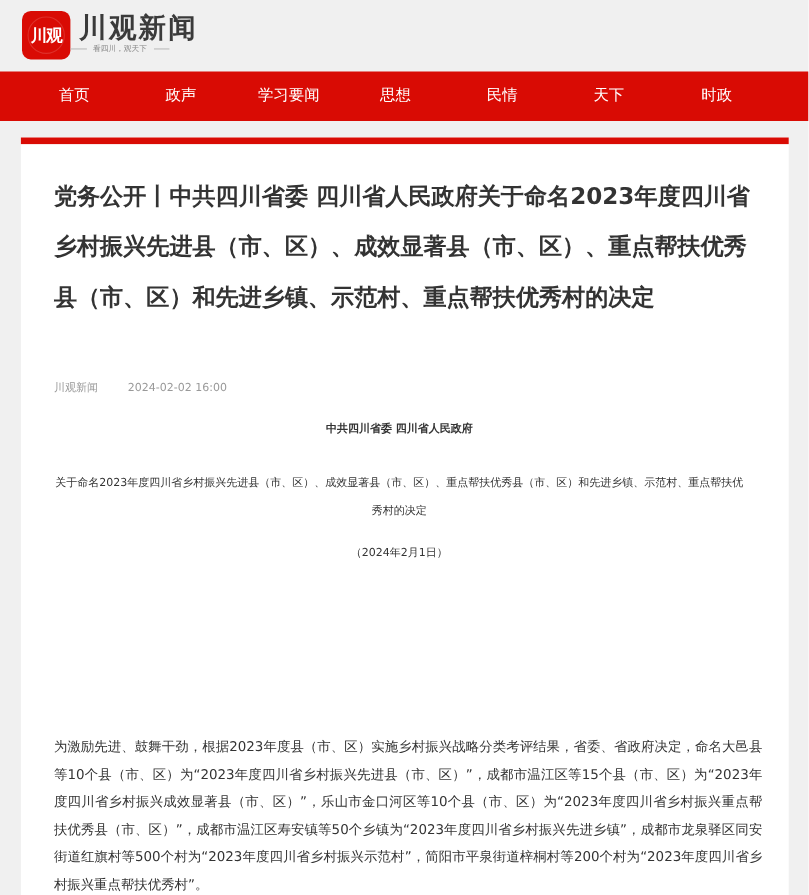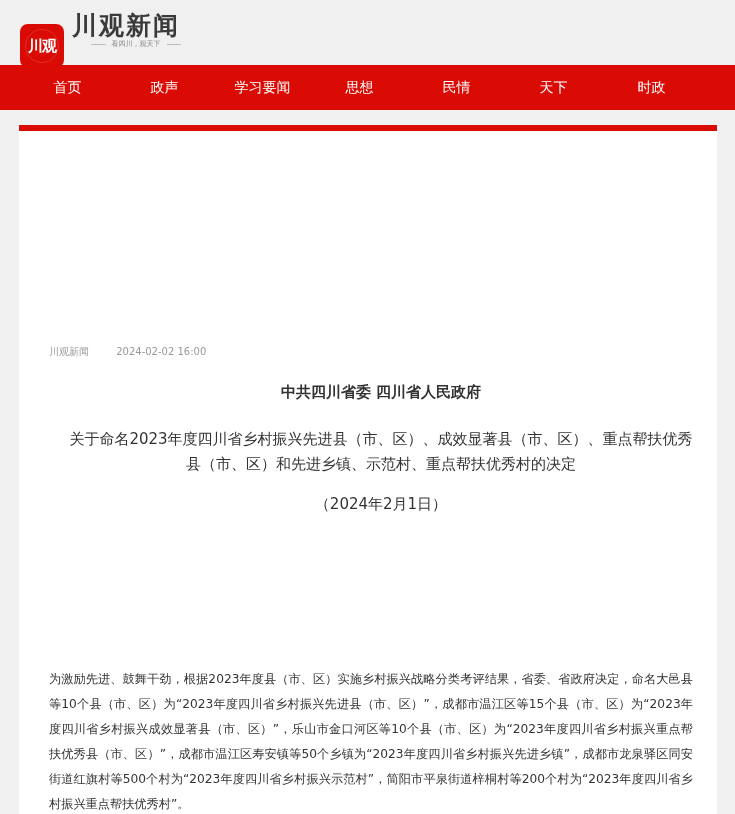--- a/index.html
+++ b/index.html
@@ -1,36 +1,36 @@
 <!DOCTYPE html>
 <html><head>
 <meta charset="utf-8">
 <style>
   * { box-sizing: border-box; margin: 0; padding: 0; }
   html, body { width: 735px; height: 814px; overflow: hidden; }
   body { background: #f0f0f0; font-family: "DejaVu Sans", "Liberation Sans", sans-serif; color: #333; position: relative; }
 
   .header { position: absolute; left: 0; top: 0; width: 735px; height: 65px; }
-  .logo-box { position: absolute; left: 20px; top: 24px; width: 44px; height: 44px; border-radius: 8px; background: #d90b04; color: #fff; display: flex; align-items: center; justify-content: center; font-family: "DejaVu Serif", serif; font-size: 15px; font-weight: bold; letter-spacing: -1px; overflow: hidden; }
+  .logo-box { position: absolute; left: 20px; top: 10px; width: 44px; height: 44px; border-radius: 8px; background: #d90b04; color: #fff; display: flex; align-items: center; justify-content: center; font-family: "DejaVu Serif", serif; font-size: 15px; font-weight: bold; letter-spacing: -1px; overflow: hidden; }
   .logo-box .ring { position: absolute; width: 34px; height: 34px; border: 1px solid rgba(255,255,255,0.15); border-radius: 50%; }
   .logo-text { position: absolute; left: 72px; top: 9px; font-family: "DejaVu Serif", serif; font-size: 25px; color: #3a3a3a; letter-spacing: 2px; font-weight: bold; }
-  .logo-slogan { position: absolute; left: 91px; top: 39px; width: 90px; font-size: 7px; color: #888; text-align: right; display: flex; align-items: center; gap: 6px; }
+  .logo-slogan { position: absolute; left: 64px; top: 39px; width: 90px; font-size: 7px; color: #888; text-align: right; display: flex; align-items: center; gap: 6px; }
   .logo-slogan .line { flex: 1; height: 1px; background: #bbb; }
   .top-links { position: absolute; right: 16px; top: 24px; display: flex; gap: 30px; font-size: 11px; font-weight: bold; color: #555; }
   .top-links span { cursor: pointer; }
 
   .nav { position: absolute; left: 0; top: 65px; width: 735px; height: 45px; background: #d90b04; }
   .nav-item { position: absolute; top: 0; height: 42px; line-height: 45px; width: 97px; text-align: center; color: #fff; font-size: 14px; cursor: pointer; }
 
   .card { position: absolute; left: 19px; top: 125px; width: 698px; height: 700px; background: #fff; border-top: 6px solid #d90b04; }
   .title { position: absolute; left: 30px; top: 24px; width: 640px; font-size: 21px; line-height: 46px; font-weight: bold; color: #333; }
   .meta { position: absolute; left: 30px; top: 214px; font-size: 10px; color: #999; }
   .meta .date { margin-left: 24px; }
 
-  .c-head { position: absolute; left: 42px; width: 640px; text-align: center; font-size: 15px; color: #333; }
+  .c-head { position: absolute; left: 24px; width: 640px; text-align: center; font-size: 10px; color: #333; }
   .org { top: 252px; font-weight: bold; }
   .decision { top: 296px; line-height: 25px; font-weight: normal; padding: 0 6px; }
   .date-line { top: 364px; }
 
   .para { position: absolute; left: 30px; width: 644px; font-size: 12.2px; line-height: 25px; color: #333; text-align: justify; }
   .p1 { top: 406px; }
   .p2 { top: 536px; }
 </style>
 </head>
 <body>
@@ -52,20 +52,21 @@
   <div class="nav-item" style="left:19px">首页</div>
   <div class="nav-item" style="left:116px">政声</div>
   <div class="nav-item" style="left:214px">学习要闻</div>
   <div class="nav-item" style="left:311px">思想</div>
   <div class="nav-item" style="left:408px">民情</div>
   <div class="nav-item" style="left:505px">天下</div>
   <div class="nav-item" style="left:603px">时政</div>
 </div>
 
 <div class="card">
+  <h1 class="title">党务公开丨中共四川省委 四川省人民政府关于命名2023年度四川省乡村振兴先进县（市、区）、成效显著县（市、区）、重点帮扶优秀县（市、区）和先进乡镇、示范村、重点帮扶优秀村的决定</h1>
   <div class="meta">
     <span>川观新闻</span>
     <span class="date">2024-02-02 16:00</span>
   </div>
   <div class="c-head org">中共四川省委 四川省人民政府</div>
   <div class="c-head decision">关于命名2023年度四川省乡村振兴先进县（市、区）、成效显著县（市、区）、重点帮扶优秀县（市、区）和先进乡镇、示范村、重点帮扶优秀村的决定</div>
   <div class="c-head date-line">（2024年2月1日）</div>
   <p class="para p2">为激励先进、鼓舞干劲，根据2023年度县（市、区）实施乡村振兴战略分类考评结果，省委、省政府决定，命名大邑县等10个县（市、区）为“2023年度四川省乡村振兴先进县（市、区）”，成都市温江区等15个县（市、区）为“2023年度四川省乡村振兴成效显著县（市、区）”，乐山市金口河区等10个县（市、区）为“2023年度四川省乡村振兴重点帮扶优秀县（市、区）”，成都市温江区寿安镇等50个乡镇为“2023年度四川省乡村振兴先进乡镇”，成都市龙泉驿区同安街道红旗村等500个村为“2023年度四川省乡村振兴示范村”，简阳市平泉街道梓桐村等200个村为“2023年度四川省乡村振兴重点帮扶优秀村”。</p>
 </div>
 

